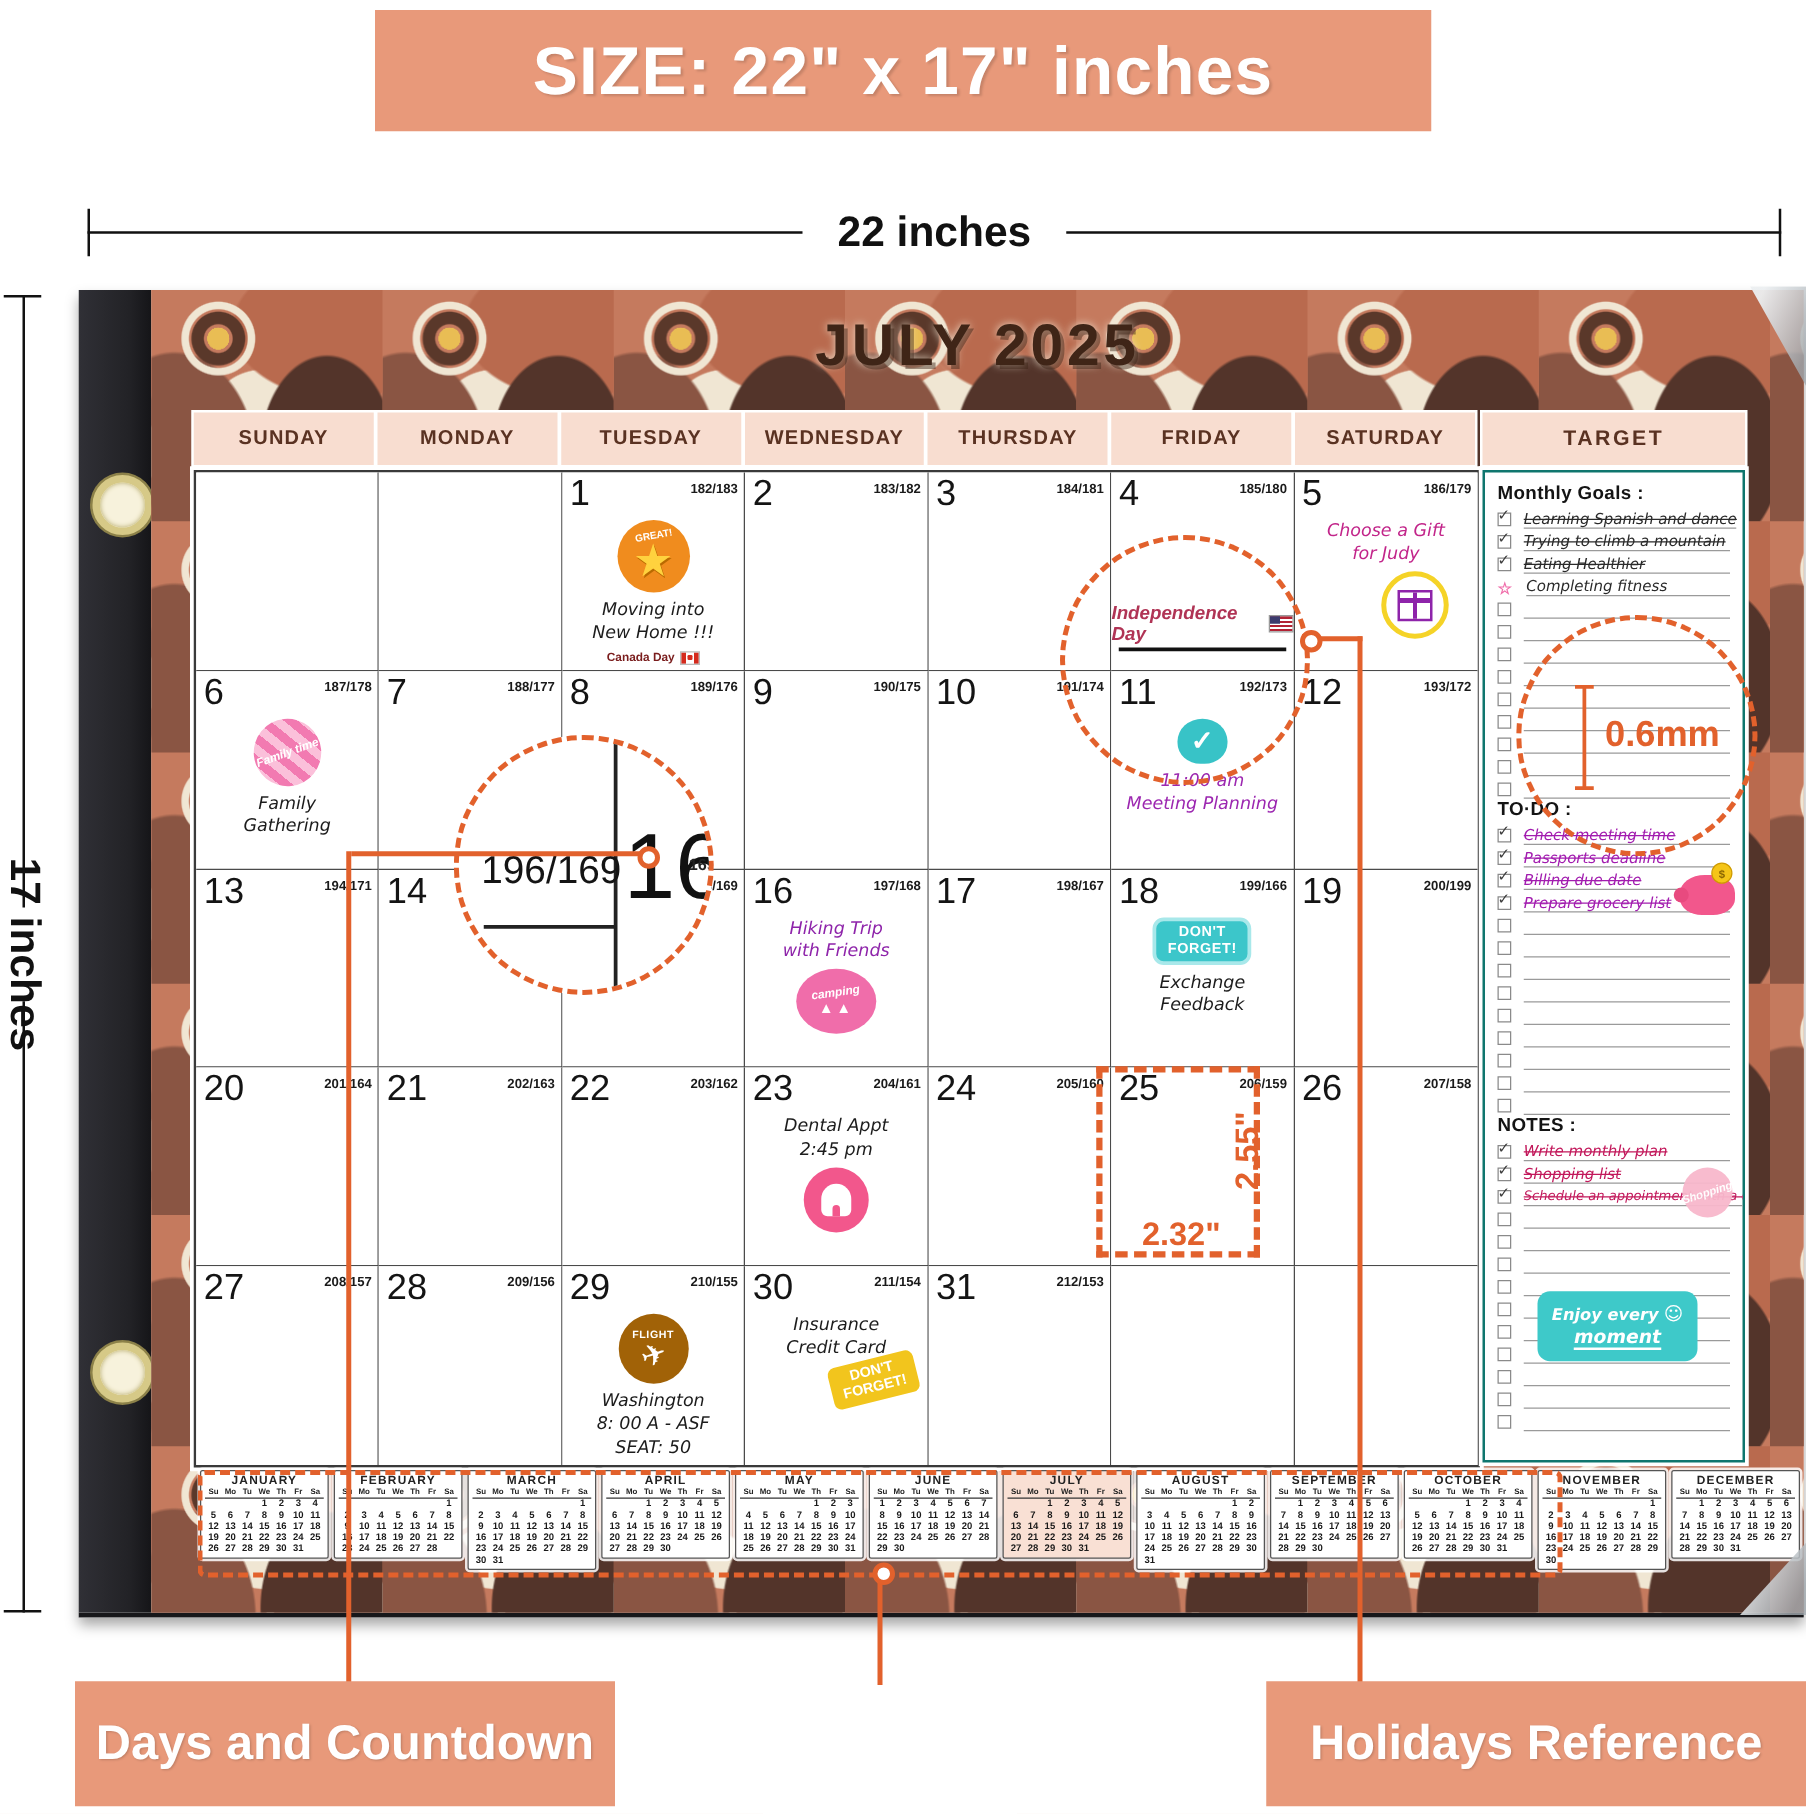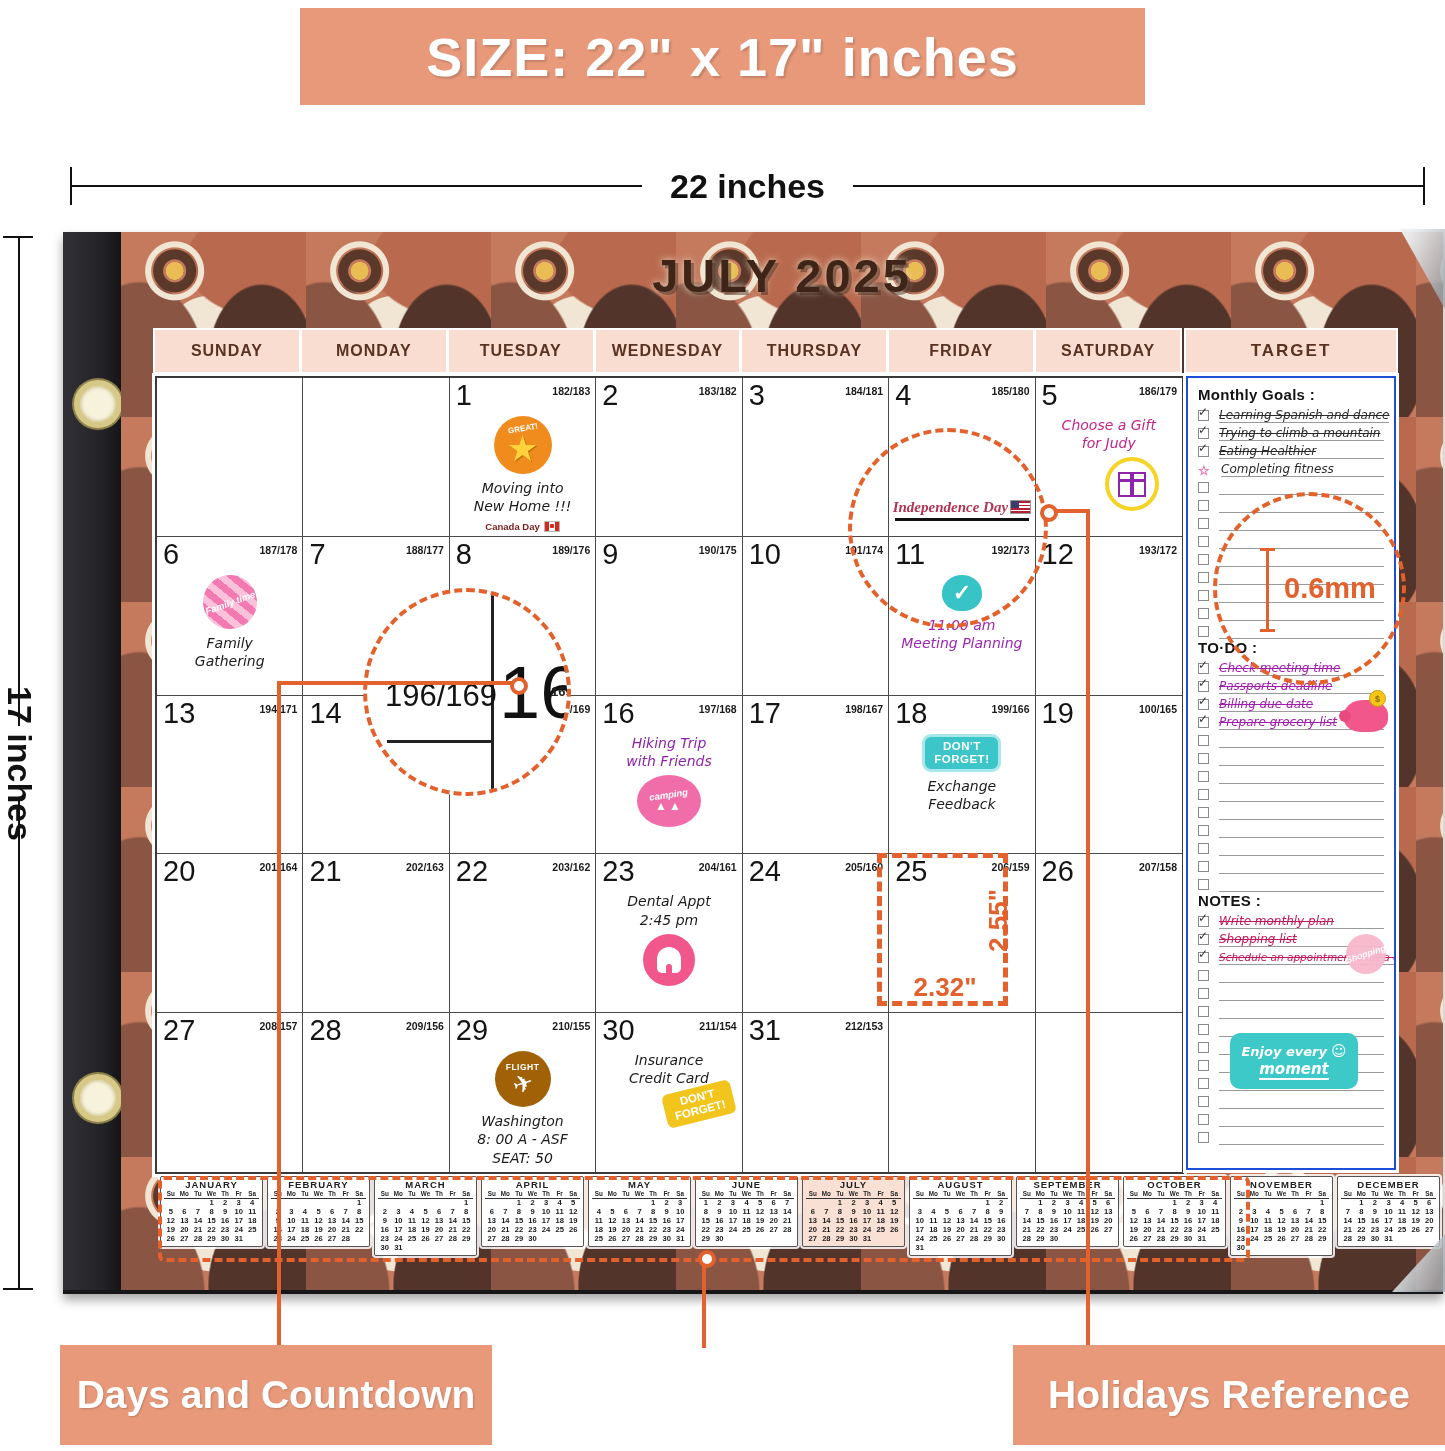--- a/index.html
+++ b/index.html
@@ -63,21 +63,21 @@
   .cell:nth-child(7n){border-right:none;}
   .cell:nth-child(n+29){border-bottom:none;}
   .date{position:absolute;top:3px;left:6px;font-size:29px;color:#141414;line-height:1;font-family:"Liberation Sans",sans-serif;}
   .cd{position:absolute;top:7px;right:5px;font-size:10.5px;font-weight:bold;color:#1a1a1a;}
   .cell-body{position:absolute;left:0;right:0;top:34px;bottom:0;display:flex;flex-direction:column;
              align-items:center;justify-content:flex-start;gap:5px;padding-top:4px;}
   .ev{font-family:"DejaVu Sans",sans-serif;font-style:italic;font-size:14px;line-height:1.3;
       text-align:center;font-weight:500;}
   .ev-line{display:block;white-space:nowrap;}
   .holiday-wrap{position:absolute;left:0;right:0;bottom:20px;display:flex;align-items:center;justify-content:center;gap:2px;
-      font-family:Liberation Serif, serif;font-style:italic;font-size:15px;font-weight:bold;color:#b03455;}
+      font-family:Liberation Sans, sans-serif;font-style:italic;font-size:15px;font-weight:bold;color:#b03455;}
   .hol-line{position:absolute;left:6px;right:6px;bottom:15px;height:3px;background:#111;}
   .c-footer{position:absolute;left:0;right:0;bottom:4px;display:flex;align-items:center;justify-content:center;gap:4px;
       font-size:9.5px;font-weight:bold;color:#7a1d1d;}
 
   
   .flag-ca{display:inline-block;width:14px;height:9px;border:1px solid #bbb;position:relative;
       background:linear-gradient(90deg,#d52b1e 0 27%,#fff 27% 73%,#d52b1e 73%);}
   .flag-ca::after{content:"";position:absolute;left:5px;top:2.5px;width:4px;height:4px;background:#d52b1e;border-radius:1px;}
   .flag-us{display:inline-block;width:19px;height:12px;position:relative;border:1px solid #999;
       background:repeating-linear-gradient(0deg,#b22234 0 1.7px,#fff 1.7px 3.4px);}
@@ -112,21 +112,21 @@
   .stk-flight{width:56px;height:56px;border-radius:50%;background:#a16207;color:#fff;}
   .stk-flight .fl-lbl{font-size:8.5px;font-weight:bold;letter-spacing:.5px;}
   .stk-flight .plane{font-size:24px;line-height:1;transform:rotate(-18deg);font-family:"DejaVu Sans",sans-serif;}
   .stk-gift{width:46px;height:46px;border-radius:50%;border:4px solid #f5d327;background:#fff;margin-left:46px;}
   .stk-gift .gift{width:24px;height:21px;border:2.5px solid #8e24aa;background-image:
       linear-gradient(90deg,transparent 0 42%,#8e24aa 42% 58%,transparent 58%),
       linear-gradient(0deg,transparent 0 60%,#8e24aa 60% 78%,transparent 78%);}
 
   
   #sidebar{position:absolute;left:1123px;top:144px;width:210px;height:794px;background:#fff;
-      border:2px solid #1d4ed8;box-shadow:0 0 0 3px #fff;padding:8px 10px;box-sizing:border-box;overflow:hidden;}
+      border:2px solid #0f766e;box-shadow:0 0 0 3px #fff;padding:8px 10px;box-sizing:border-box;overflow:hidden;}
   .sb-h{font-size:15px;font-weight:bold;color:#141414;margin:0 0 2px 0;letter-spacing:.3px;}
   .sb-h.spaced{margin-top:0;}
   .sb-row{display:flex;align-items:flex-end;gap:10px;height:18px;}
   .cb{flex:none;width:9px;height:9px;border:1.4px solid #8a8a8a;position:relative;margin-bottom:2px;}
   .cb.checked::after{content:"✓";position:absolute;left:-1px;top:-6px;font-size:12px;color:#3a3a3a;}
   .star-mark{flex:none;width:13px;font-size:13px;line-height:10px;color:#f06daa;font-weight:bold;margin-bottom:1px;}
   .sb-line{flex:1;border-bottom:1px solid #9a9a9a;height:100%;display:flex;align-items:flex-end;}
   .sb-text{font-family:"DejaVu Sans",sans-serif;font-style:italic;font-size:12px;white-space:nowrap;line-height:1.1;}
   .sb-text.struck{text-decoration:line-through;text-decoration-thickness:1px;}
   .stk-piggy{position:absolute;top:322px;right:6px;width:44px;height:32px;background:#f2578c;
@@ -398,21 +398,21 @@
               <span style="display: block;">FORGET!</span>
             </div>
             <div class="ev" style="color: rgb(28, 28, 28);">
               <span class="ev-line">Exchange</span>
               <span class="ev-line">Feedback</span>
             </div>
           </div>
         </div>
         <div class="cell">
           <span class="date">19</span>
-          <span class="cd">100/165</span>
+          <span class="cd">200/199</span>
           <div class="cell-body"></div>
         </div>
         <div class="cell">
           <span class="date">20</span>
           <span class="cd">201/164</span>
           <div class="cell-body"></div>
         </div>
         <div class="cell">
           <span class="date">21</span>
           <span class="cd">202/163</span>

